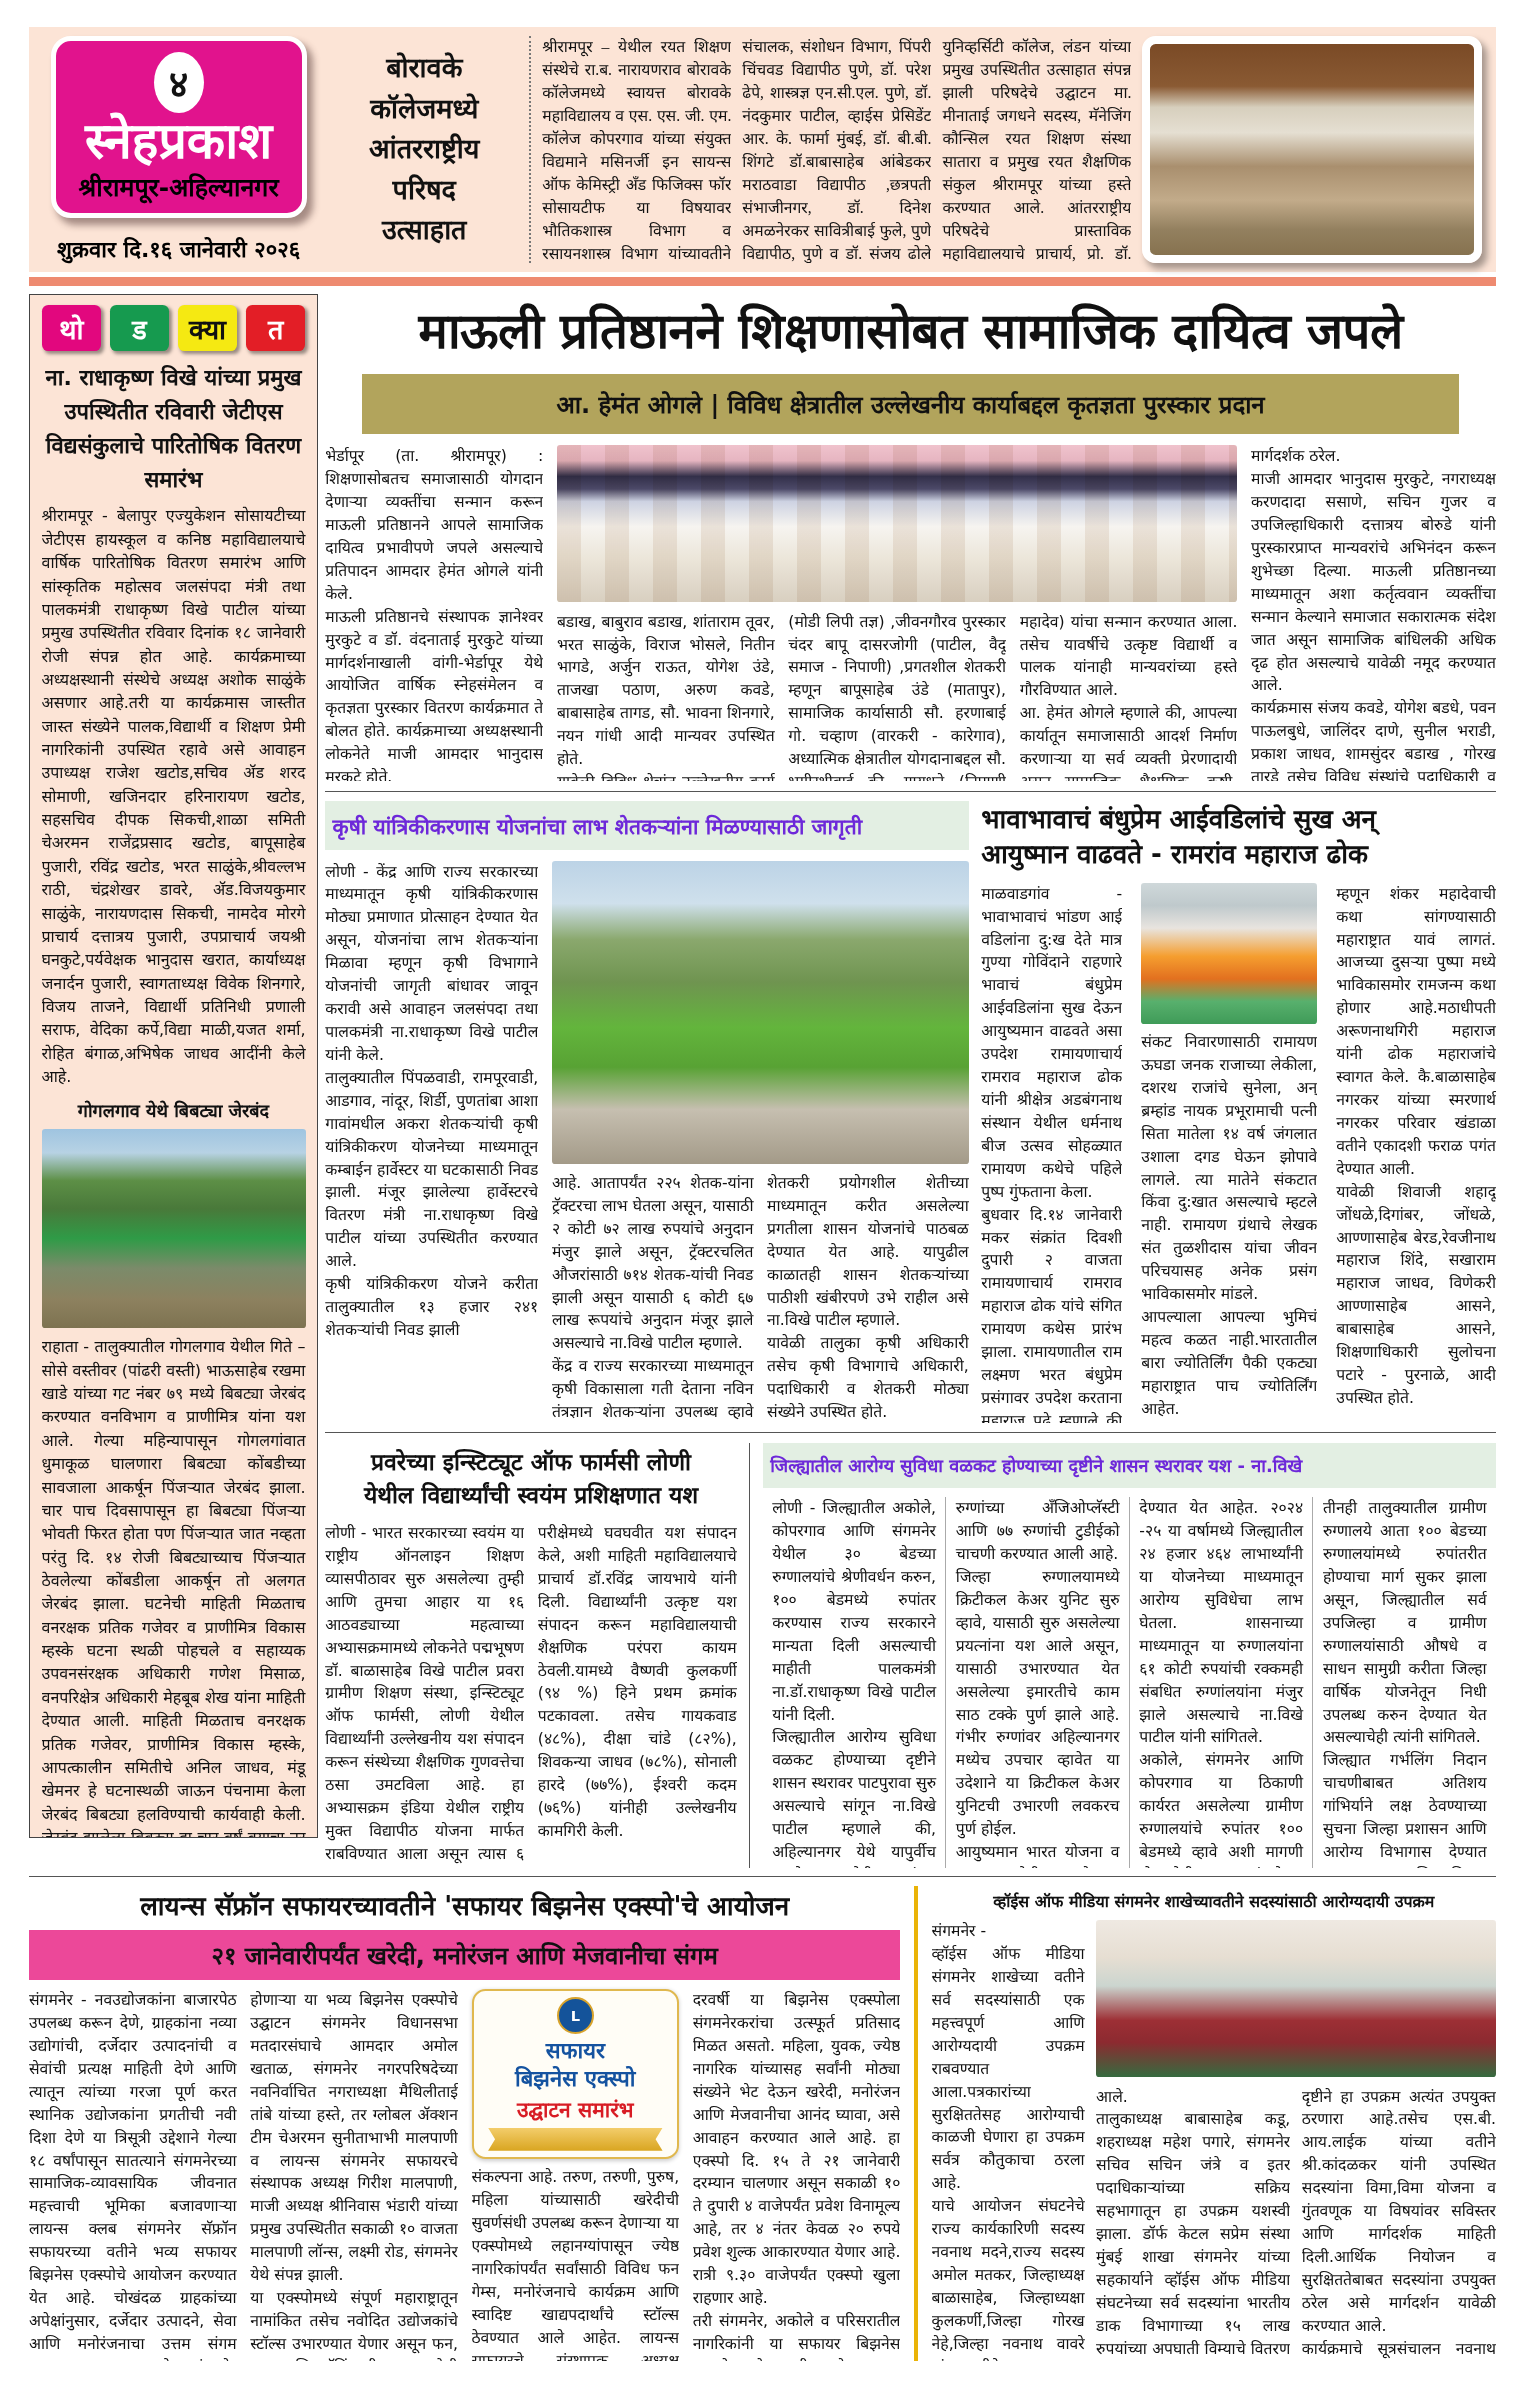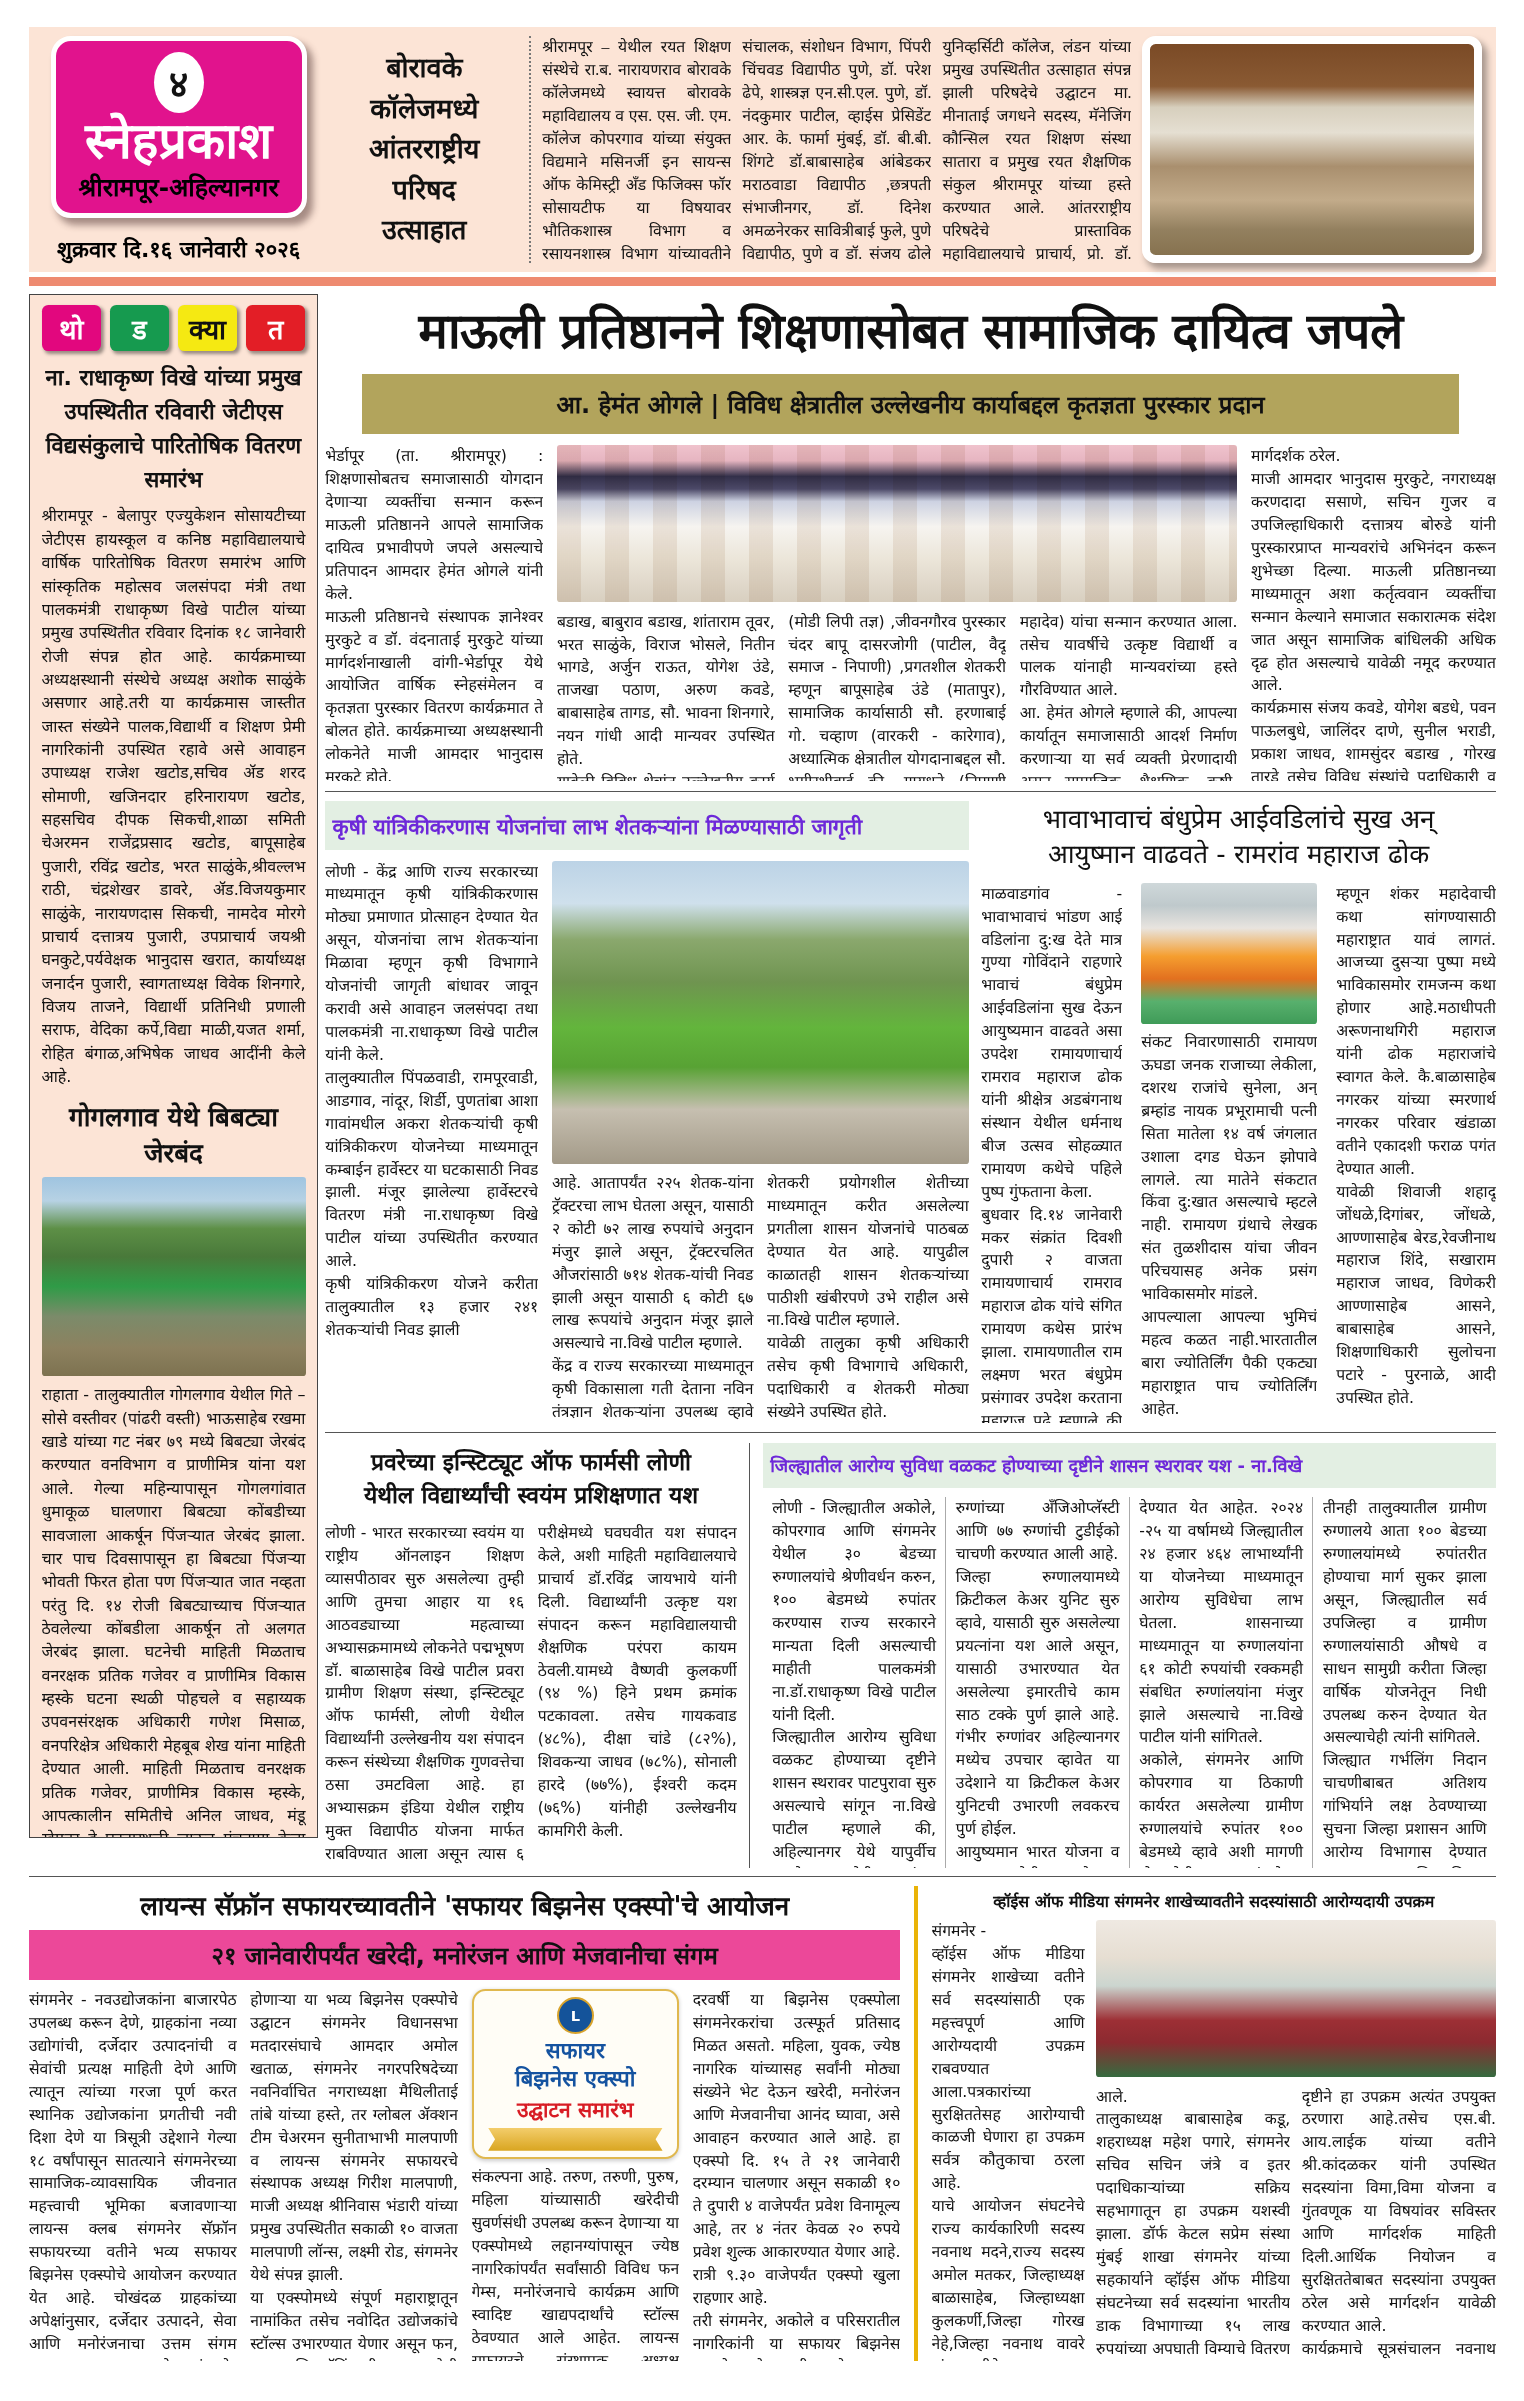--- a/index.html
+++ b/index.html
@@ -29,21 +29,21 @@
   .rule-salmon{height:8.4px;background:#ee8a70;margin:5.2px 29px 0;}
 
   
   .main-area{display:flex;gap:7.3px;margin:8.4px 29px 0;}
   .brief{width:289px;box-sizing:border-box;border:1.6px solid #444;background:#fce4d6;padding:7.3px 11.5px;height:1544px;overflow:hidden;}
   .tiles{display:flex;gap:8.4px;margin:3.1px 0 9.4px;}
   .tile{flex:1;height:46px;border-radius:6.3px;display:flex;align-items:center;justify-content:center;
         font-size:27px;font-weight:bold;color:#fff;box-shadow:2.1px 2.6px 3.7px rgba(0,0,0,.4);}
   .t1{background:#e2077e}.t2{background:#169a4f}.t3{background:#f5e912;color:#111}.t4{background:#e31e26}
   .brief-head{font-size:22px;font-weight:bold;text-align:center;line-height:1.55;margin:3.1px 0 7.3px;}
-  .brief-sub{font-size:26px;font-weight:bold;text-align:center;margin:9.4px 0 7.3px;}
+  .brief-sub{font-size:18px;font-weight:bold;text-align:center;margin:9.4px 0 7.3px;}
   .leopard-photo{height:199px;margin-bottom:7.3px;
      background:linear-gradient(180deg,#9fc4e0 0%,#b7d2e4 12%,#5d8f46 26%,#49793a 40%,#2f9b47 55%,#7b8b6a 70%,#8d815f 86%,#7d7250 100%);}
 
   .right-main{flex:1;display:flex;flex-direction:column;min-width:0;}
   .mauli h1{font-size:49px;font-weight:bold;text-align:center;margin:2.1px 0 11.5px;white-space:nowrap;letter-spacing:-0.5px;}
   .khaki-band{background:#b2a45c;margin:0 37px;padding:13.6px 8.4px;text-align:center;
               font-size:24px;font-weight:bold;white-space:nowrap;overflow:hidden;}
   .mauli-grid{display:flex;gap:13.6px;margin-top:11.5px;height:336px;}
   .mcol1{width:218px;flex:none;}
   .m-center{flex:1;display:flex;flex-direction:column;min-width:0;}
@@ -60,21 +60,21 @@
   .krushi{flex:1.25;min-width:0;display:flex;flex-direction:column;}
   .mint-band{background:#e3efe3;padding:10.5px 7.3px;font-size:21px;font-weight:bold;white-space:nowrap;overflow:hidden;}
   .k-grid{display:flex;gap:13.6px;margin-top:10.5px;flex:1;min-height:0;}
   .k-grid>.col{width:213px;flex:none;}
   .k-right{flex:1;display:flex;flex-direction:column;min-width:0;}
   .krushi-photo{height:303px;flex:none;
      background:linear-gradient(180deg,#bcd3e6 0%,#cfe0ec 14%,#8aa86d 26%,#6f9450 40%,#63b53c 55%,#58a234 68%,#c6bfb0 82%,#a39a88 100%);}
   .k-under{display:flex;gap:13.6px;margin-top:8.4px;flex:1;min-height:0;}
   .k-under .col{flex:1;}
   .bhava{flex:1;min-width:0;display:flex;flex-direction:column;}
-  .bhava h2{font-size:26px;font-weight:normal;text-align:center;line-height:1.35;margin:1px 0 10.5px;white-space:pre-line;}
+  .bhava h2{font-size:26px;font-weight:bold;line-height:1.35;margin:1px 0 10.5px;white-space:pre-line;}
   .b-grid{display:flex;gap:19px;flex:1;min-height:0;}
   .b-grid .c1{width:141px;flex:none;}
   .b-mid{width:176px;flex:none;display:flex;flex-direction:column;}
   .bhava-photo{height:141px;flex:none;margin-bottom:7.3px;
      background:linear-gradient(180deg,#cfd8da 0%,#bfc9cc 16%,#e8e4df 32%,#f59e2f 52%,#e2701f 68%,#58b06d 84%,#3f9b58 100%);}
   .b-grid .c3{flex:1;}
 
   .row3{display:flex;height:425px;}
   .pharmacy{width:425px;flex:none;box-sizing:border-box;padding-right:12.6px;border-right:1px solid #555;display:flex;flex-direction:column;}
   .pharmacy h2{font-size:23px;font-weight:bold;text-align:center;line-height:1.45;margin:3.1px 0 9.4px;white-space:pre-line;}

